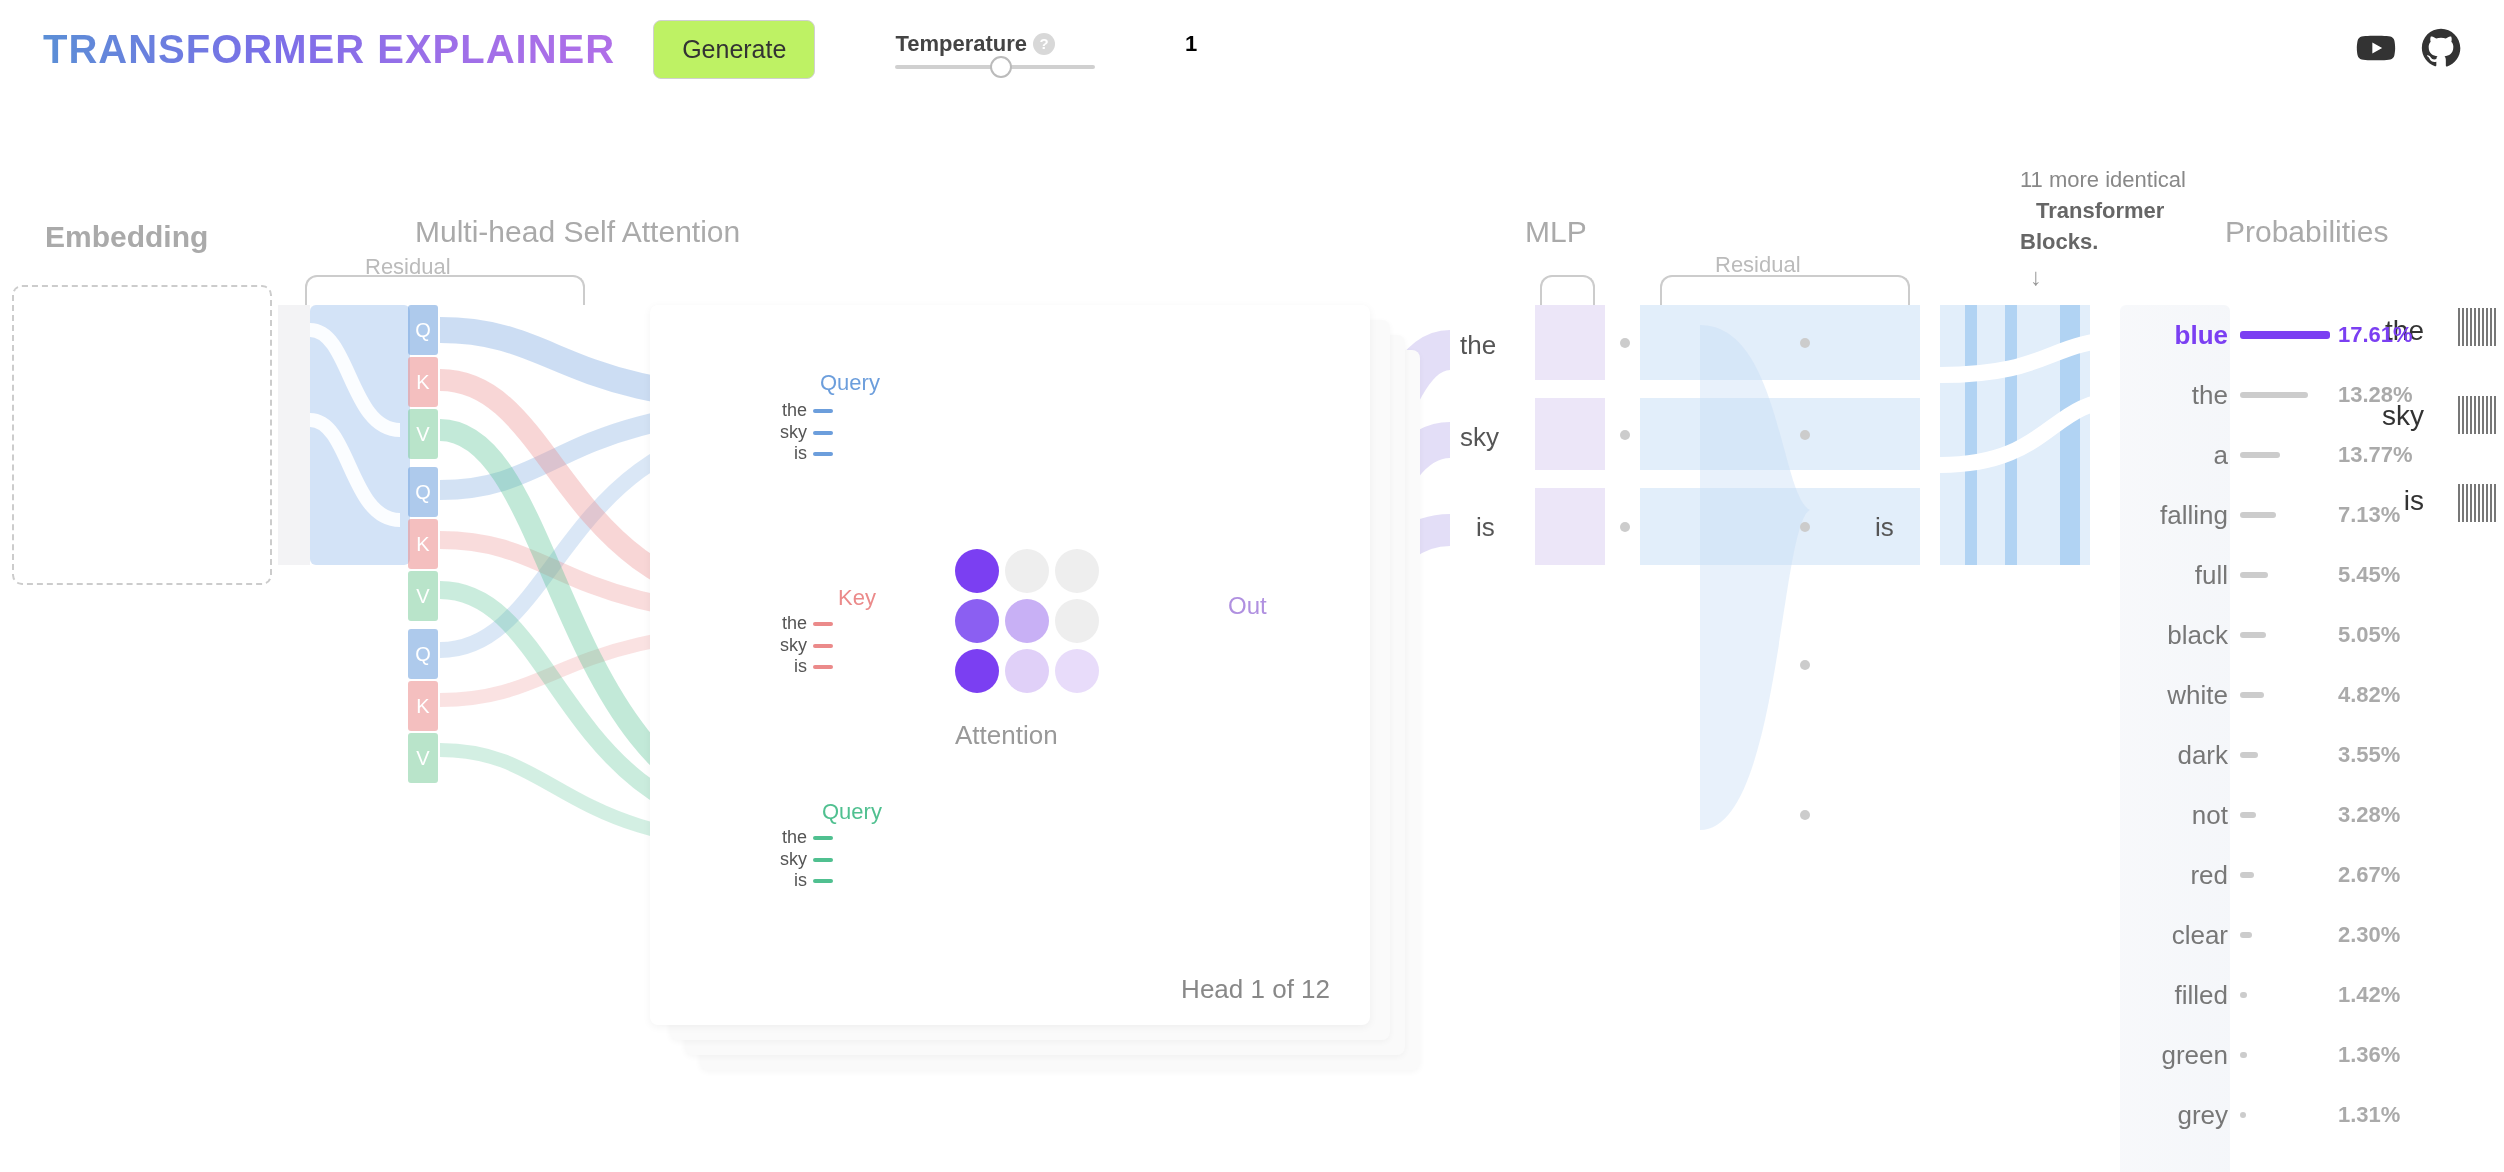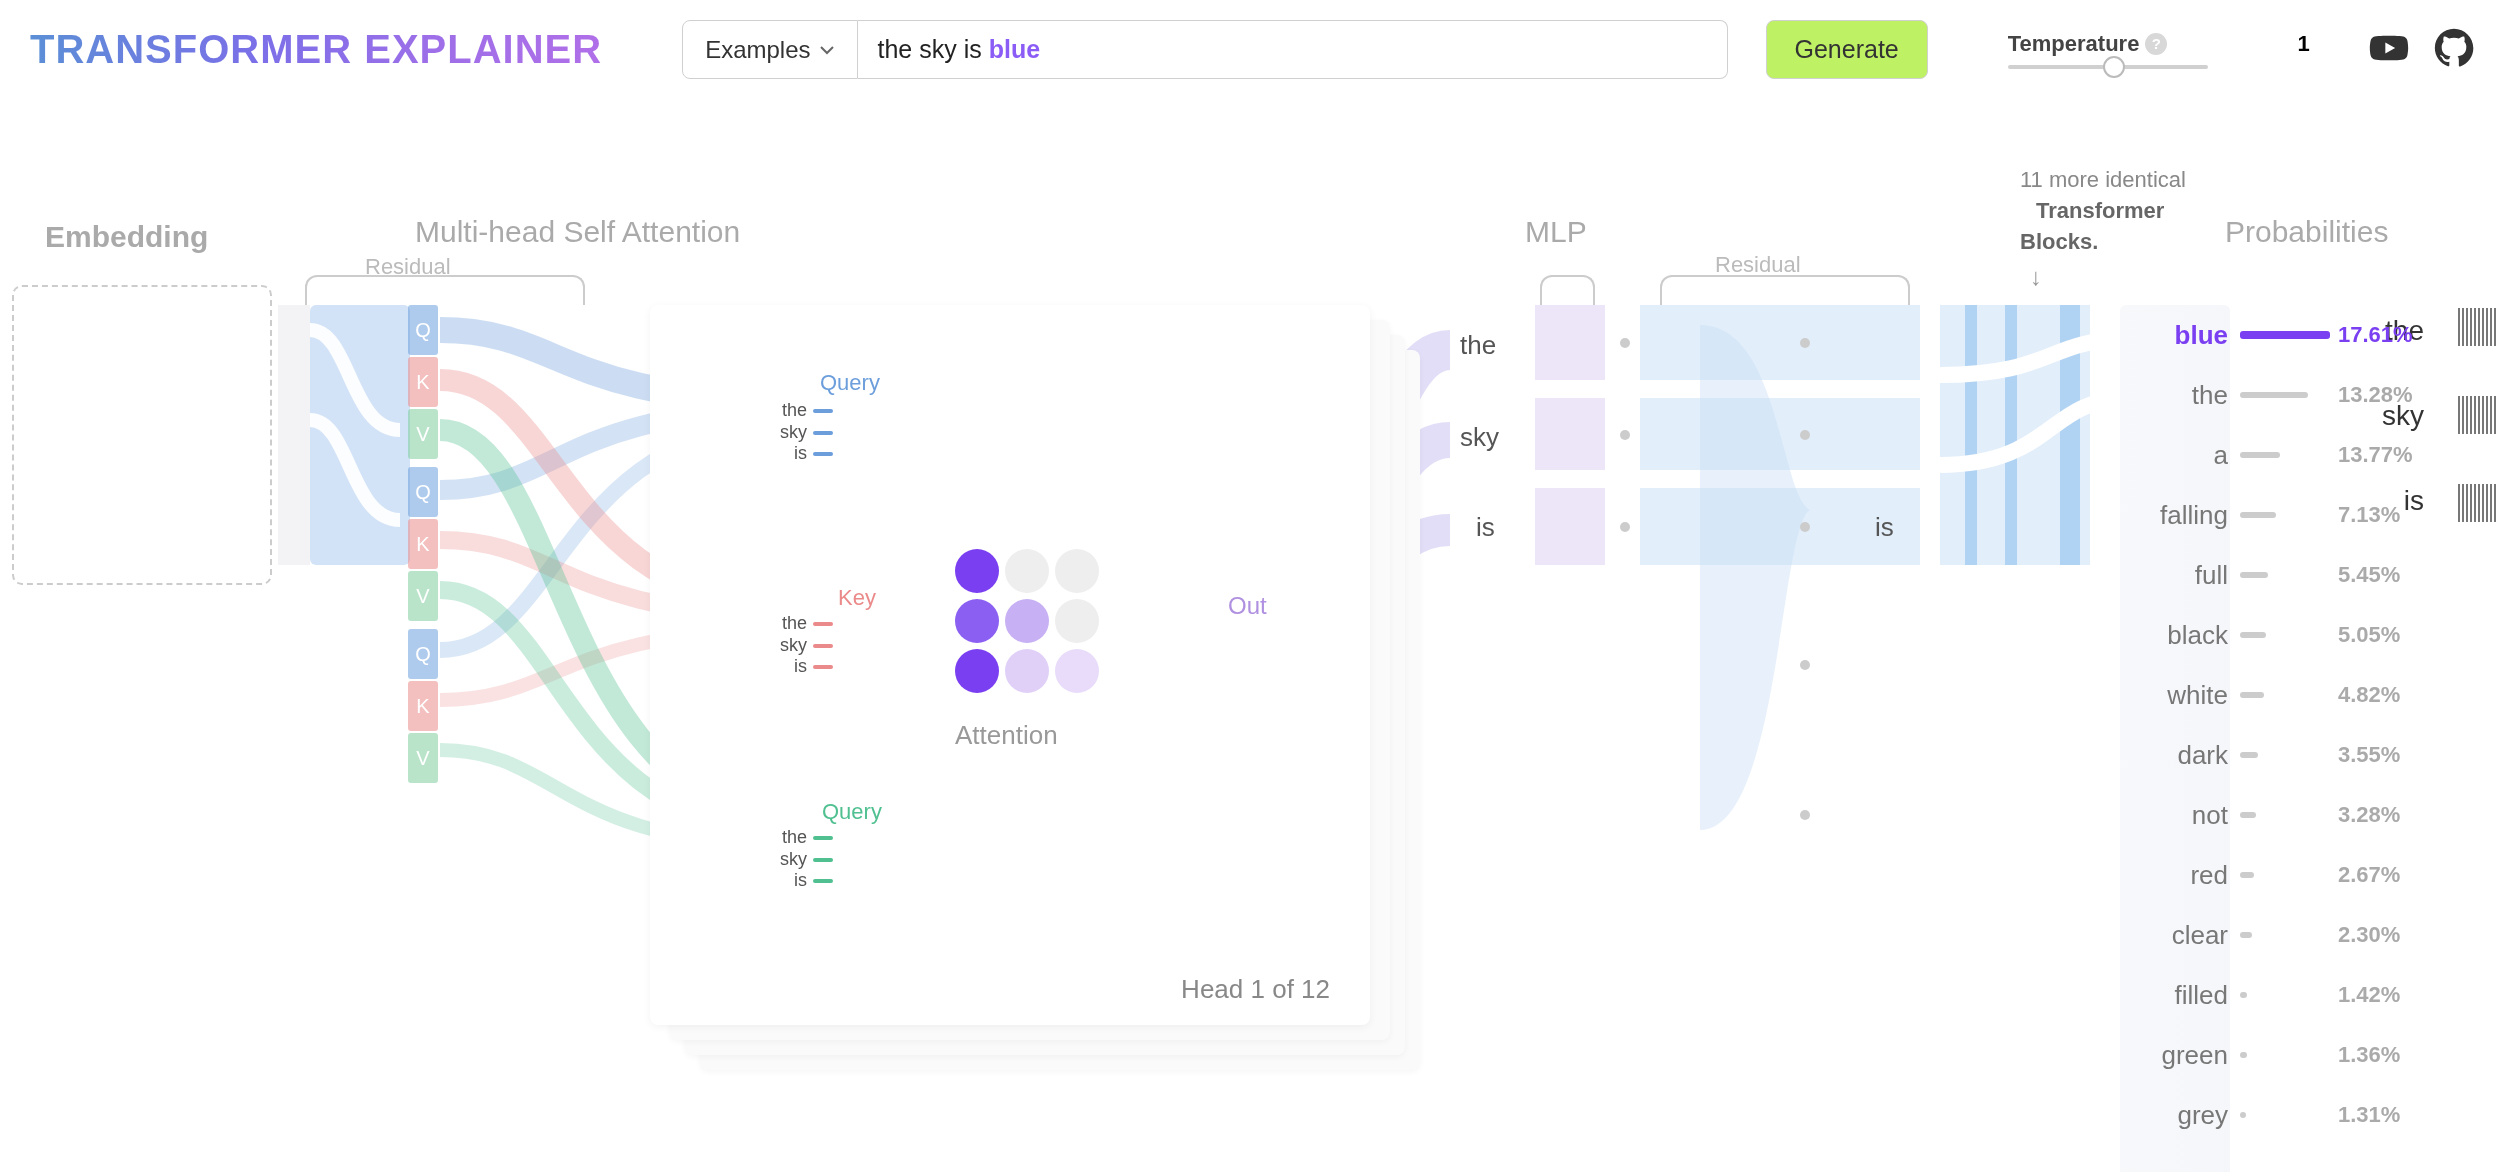--- a/index.html
+++ b/index.html
@@ -1,19 +1,19 @@
 <!DOCTYPE html>
 <html><head>
 <meta charset="utf-8">
 <style>
 * { margin: 0; padding: 0; box-sizing: border-box; font-family: -apple-system, BlinkMacSystemFont, "Segoe UI", Helvetica, Arial, sans-serif; }
 body { background: #fff; width: 2504px; height: 1172px; position: relative; overflow: hidden; }
 
 
-.header { display: flex; align-items: center; padding: 20px 30px; gap: 20px; }
+.header { display: flex; align-items: center; padding: 20px 43px; gap: 20px; }
 .logo { font-size: 40px; font-weight: 800; letter-spacing: 1px; text-transform: uppercase; background: linear-gradient(90deg, #5B8FD6 0%, #7B6FE8 40%, #9D6FE8 70%, #B06FE8 100%); -webkit-background-clip: text; background-clip: text; -webkit-text-fill-color: transparent; font-family: Impact, "Arial Black", sans-serif; }
 .examples-btn { border: 1px solid #d0d0d0; border-radius: 8px 0 0 8px; padding: 14px 22px; font-size: 24px; color: #333; background: #fff; display: flex; align-items: center; gap: 8px; cursor: pointer; }
 .text-input { border: 1px solid #d0d0d0; border-left: none; border-radius: 0 8px 8px 0; padding: 14px 20px; font-size: 25px; width: 870px; color: #222; }
 .text-input .prediction { color: #8B5CF6; font-weight: 600; }
 .generate-btn { border: 1px solid #d0d0d0; border-radius: 8px; padding: 14px 28px; font-size: 25px; color: #333; background: #bef264; margin-left: 18px; cursor: pointer; }
 .temp-group { margin-left: 60px; }
 .temp-label { font-size: 22px; font-weight: 600; color: #444; display: flex; align-items: center; gap: 6px; }
 .temp-label .q { width: 22px; height: 22px; border-radius: 50%; background: #d8d8d8; color: #fff; display: inline-flex; align-items: center; justify-content: center; font-size: 15px; }
 .temp-value { font-size: 22px; font-weight: 600; margin-left: 130px; }
 .slider { width: 200px; height: 4px; background: #d0d0d0; border-radius: 2px; position: relative; margin-top: 8px; }
@@ -90,33 +90,20 @@
 
 
 .flow-svg { position: absolute; left: 0; top: 0; pointer-events: none; }
 </style>
 </head>
 <body>
 
 <div class="header">
   <div class="logo">Transformer Explainer</div>
 
-  <div style="display:flex; margin-left:60px;">
-    <button class="examples-btn">
-      <span>Examples</span>
-      <span>
-        <svg width="16" height="16" viewBox="0 0 16 16">
-            <path d="M2 5 l6 6 6-6" stroke="#666" stroke-width="2" fill="none"></path>
-          </svg>
-      </span>
-    </button>
-    <div class="text-input">
-      <span>the sky is </span><span class="prediction">blue</span>
-    </div>
-  </div>
 
   <button class="generate-btn">Generate</button>
 
   <div class="temp-group">
     <div style="display:flex; align-items:center;">
       <span class="temp-label">
         <span>Temperature</span>
         <span class="q">?</span>
       </span>
       <span class="temp-value">1</span>

